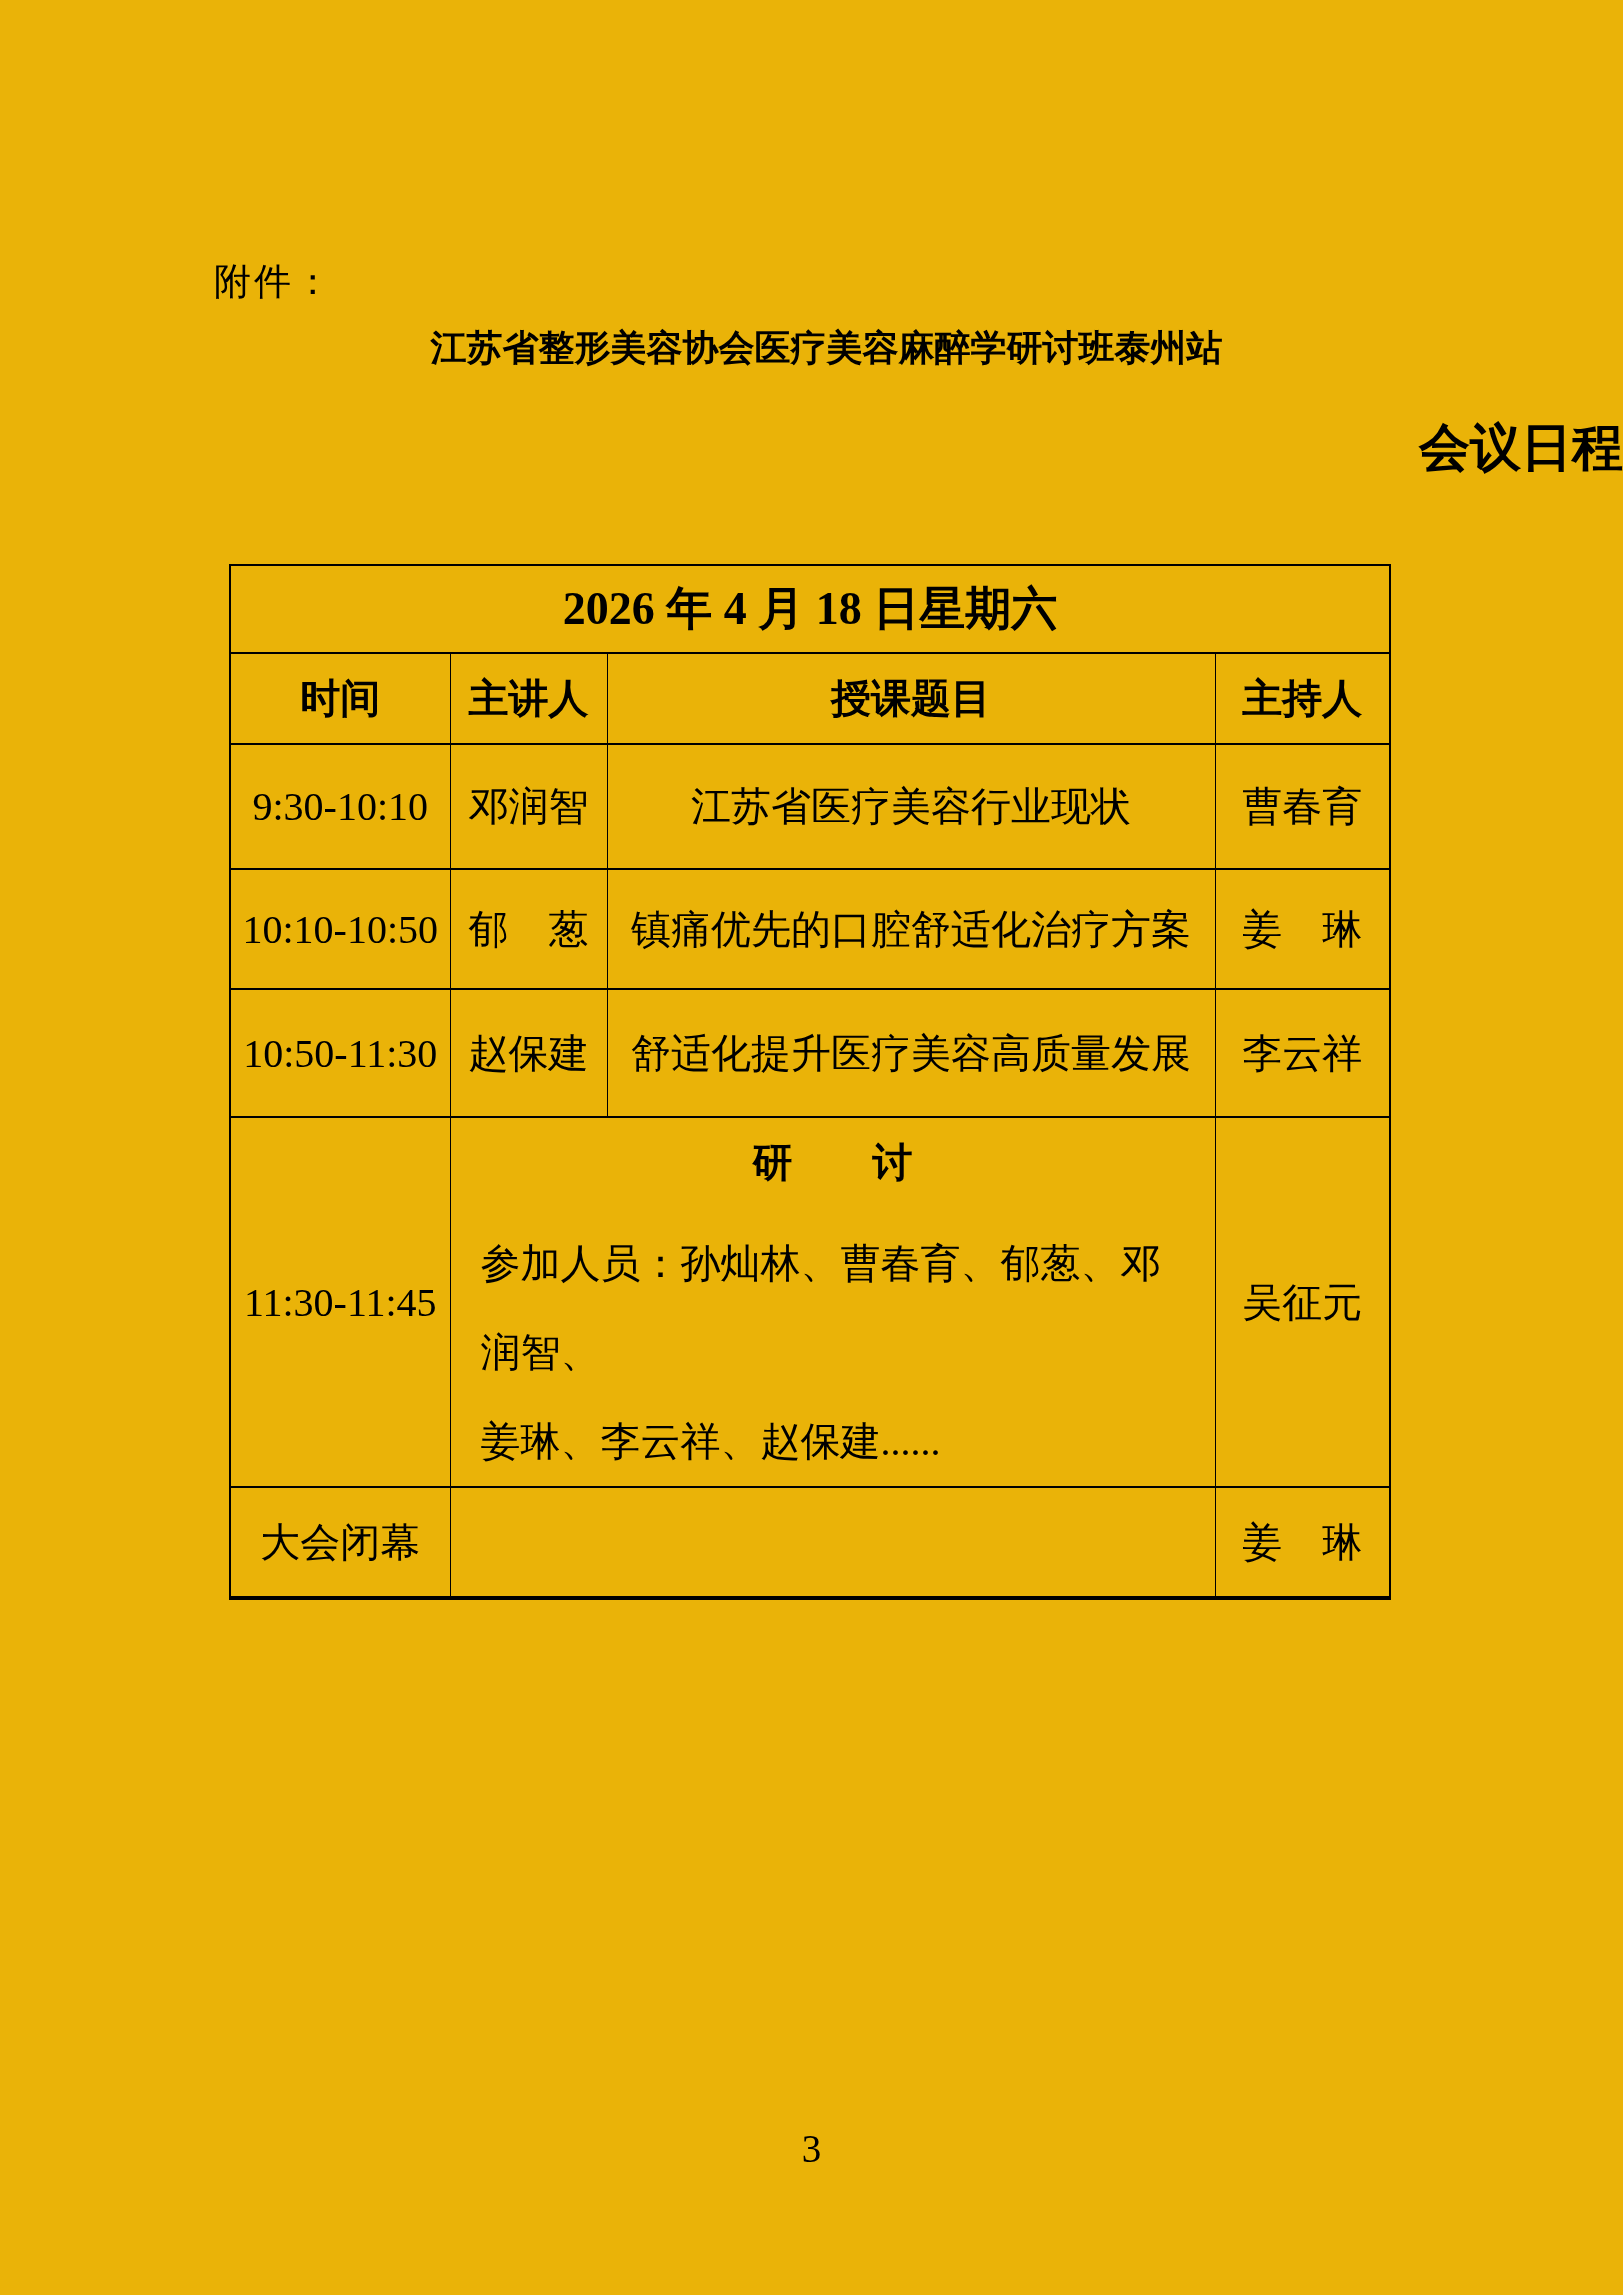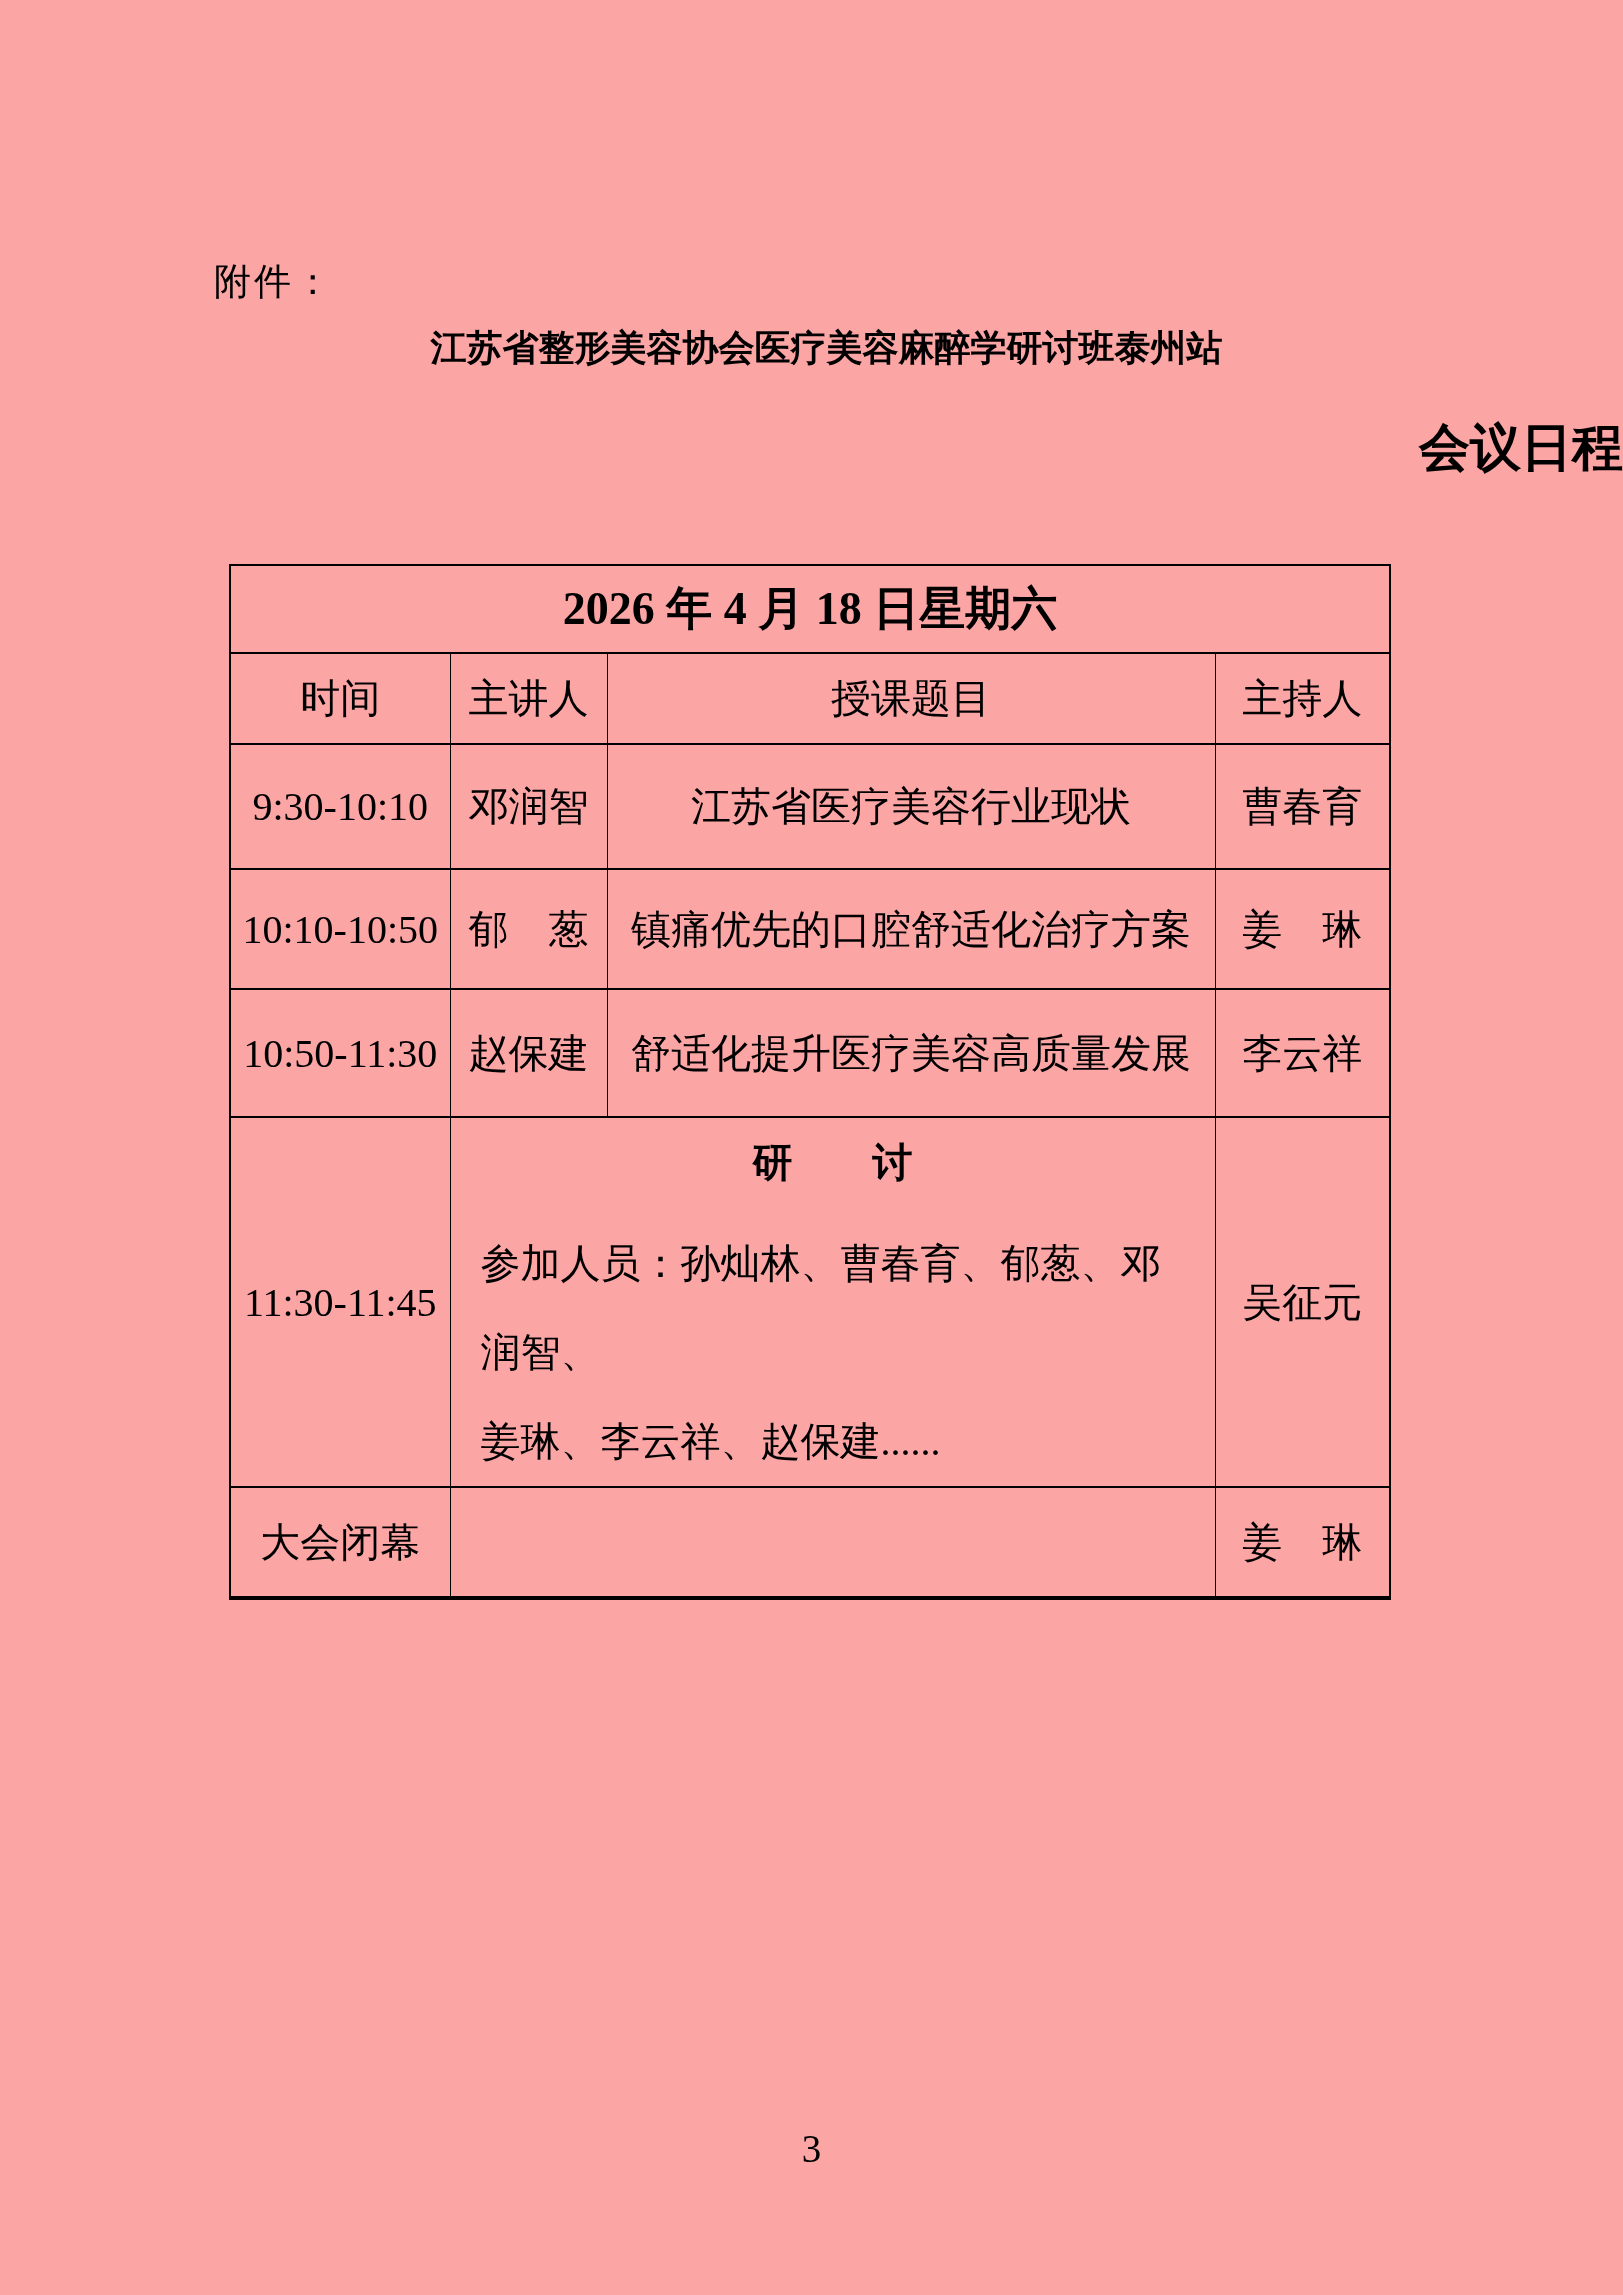--- a/index.html
+++ b/index.html
@@ -4,21 +4,21 @@
 <style>
   html,body{margin:0;padding:0;}
   body{
     width:1623px;height:2295px;
     background:#ffffff;
     font-family:"Liberation Serif","DejaVu Serif",serif;
     color:#000000;
     position:relative;
     overflow:hidden;
   }
-  .page{position:absolute;inset:0;background:#fca5a5;}
+  .page{position:absolute;inset:0;background:#eab308;}
 
   .attachment-label{
     position:absolute;left:214px;top:260px;
     font-size:37px;line-height:1.2;letter-spacing:3.1px;
   }
   .doc-title{
     position:absolute;left:15px;top:327px;width:1623px;
     text-align:center;font-size:36px;font-weight:bold;line-height:1.2;
   }
   .doc-subtitle{
@@ -35,21 +35,21 @@
   }
   table.schedule td{
     border:1.5px solid #000;
     border-top-width:2px;border-bottom-width:2px;
     font-size:40px;
     text-align:center;vertical-align:middle;
     padding:0;
     overflow:hidden;
   }
   tr.r-date td{height:86px;font-size:46px;font-weight:bold;}
-  tr.r-head td{height:89px;}
+  tr.r-head td{height:89px;font-weight:bold;}
   tr.r1 td{height:115px;}
   tr.r2 td{height:123px;}
   tr.r3 td{height:118px;}
   tr.r4 td{height:126px;}
   tr.r-discuss td{height:347px;}
   tr.r-close td{height:108px;margin-left:35px;}
 
   td.c-time{text-align:left;padding-left:15.3px;}
 
   td.c-discuss{vertical-align:top;}

